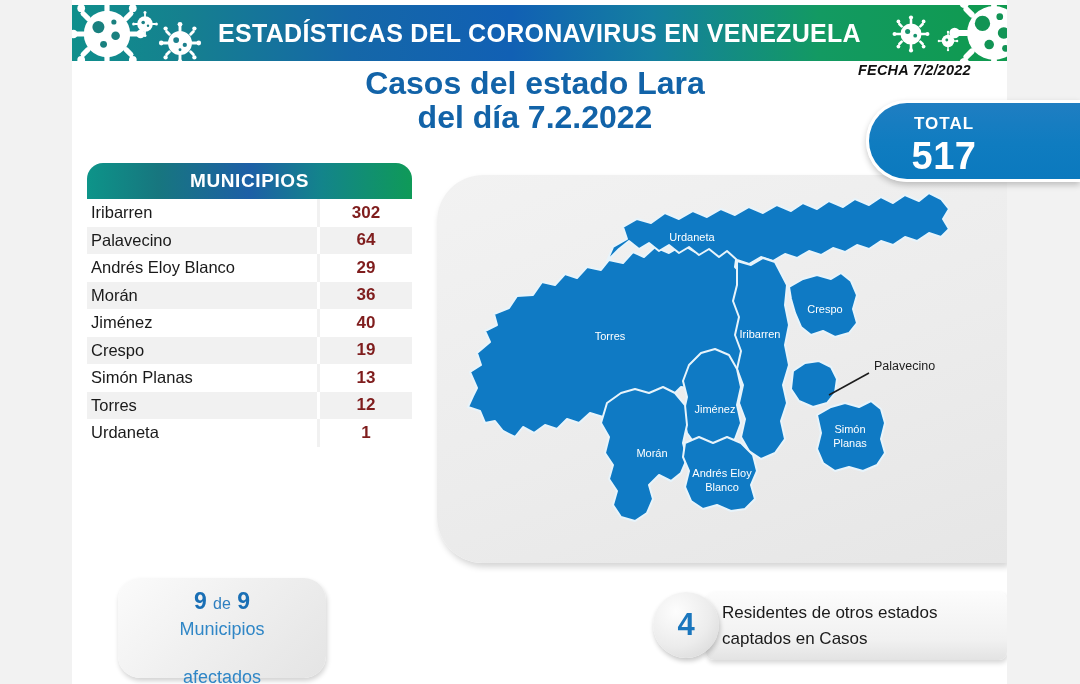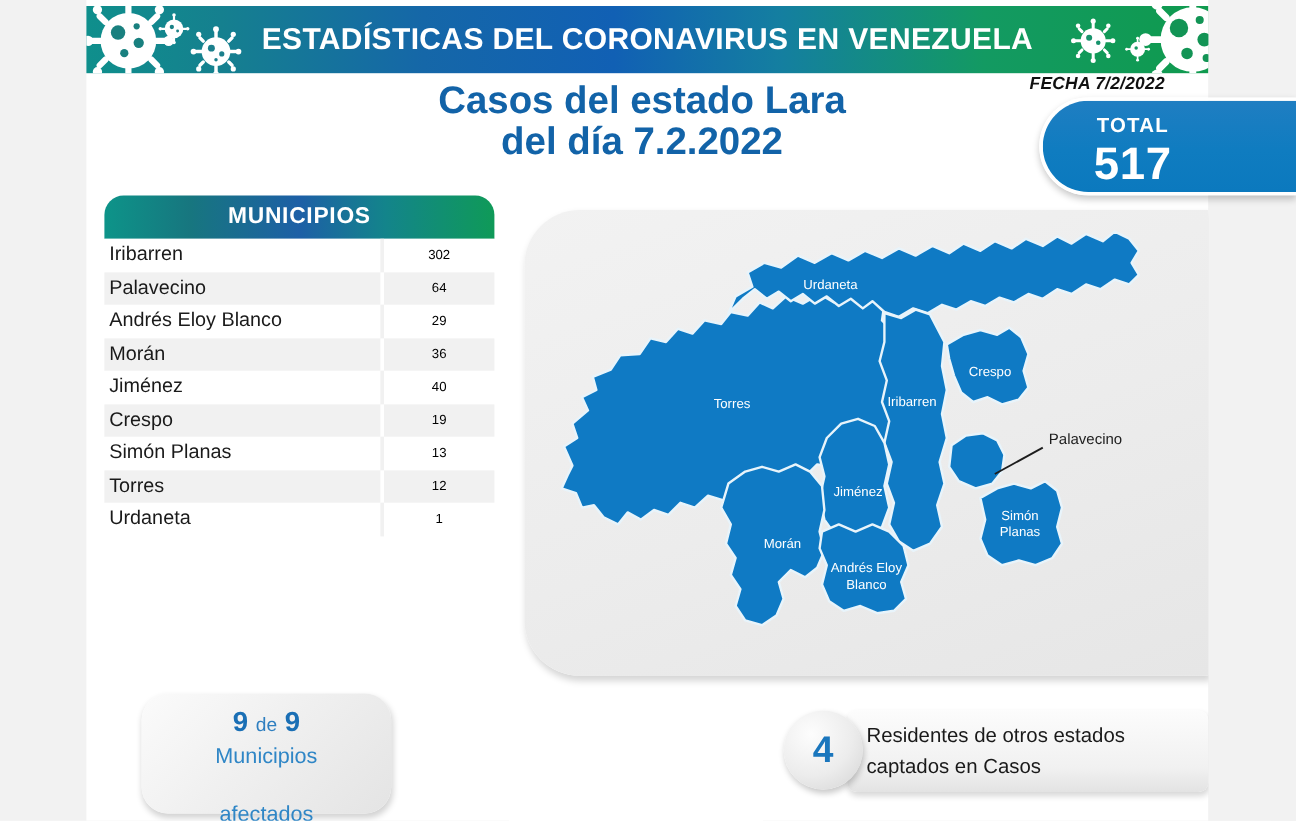--- a/index.html
+++ b/index.html
@@ -44,21 +44,21 @@
 
   
   .heading{
     position:absolute;left:300px;top:66px;width:470px;
     text-align:center;color:#1263a8;
     font-size:32px;font-weight:bold;line-height:34px;
   }
 
   
   .total-badge{
-    position:absolute;left:866px;top:81px;width:214px;height:82px;
+    position:absolute;left:866px;top:100px;width:214px;height:82px;
     background:linear-gradient(180deg,#1f7ec2 0%,#0f7cc0 55%,#0b79be 100%);
     border-radius:42px 0 0 42px;
     box-shadow:0 3px 6px rgba(0,0,0,.22);
     border:3px solid #ffffff;border-right:none;
     box-sizing:border-box;
     z-index:8;
     color:#fff;text-align:center;
   }
   .total-label{position:absolute;left:0;top:11px;width:150px;text-align:center;
     font-size:17px;font-weight:bold;letter-spacing:1px;}
@@ -77,21 +77,21 @@
   .tbl-row{height:27.5px;display:flex;align-items:center;}
   .tbl-row.odd{background:#ffffff;}
   .tbl-row.even{background:#f1f1f1;}
   .tbl-name{
     flex:1;padding-left:4px;font-size:16.5px;color:#1a1a1a;
     border-right:3px solid #ffffff;box-sizing:border-box;height:100%;
     display:flex;align-items:center;
   }
   .tbl-row.odd .tbl-name{border-right-color:#f1f1f1;}
   .tbl-val{
-    width:92px;text-align:center;font-size:11px;font-weight:normal;color:#000000;
+    width:92px;text-align:center;font-size:17px;font-weight:bold;color:#7f1d1d;
   }
 
   
   .map-panel{
     position:absolute;left:437px;top:175px;width:570px;height:388px;
     background:linear-gradient(160deg,#f2f2f2 0%,#ececec 55%,#e6e6e6 100%);
     border-radius:46px 0 0 46px;
     box-shadow:2px 4px 6px rgba(0,0,0,.17);
   }
   .map-svg{position:absolute;left:437px;top:175px;width:570px;height:388px;}

